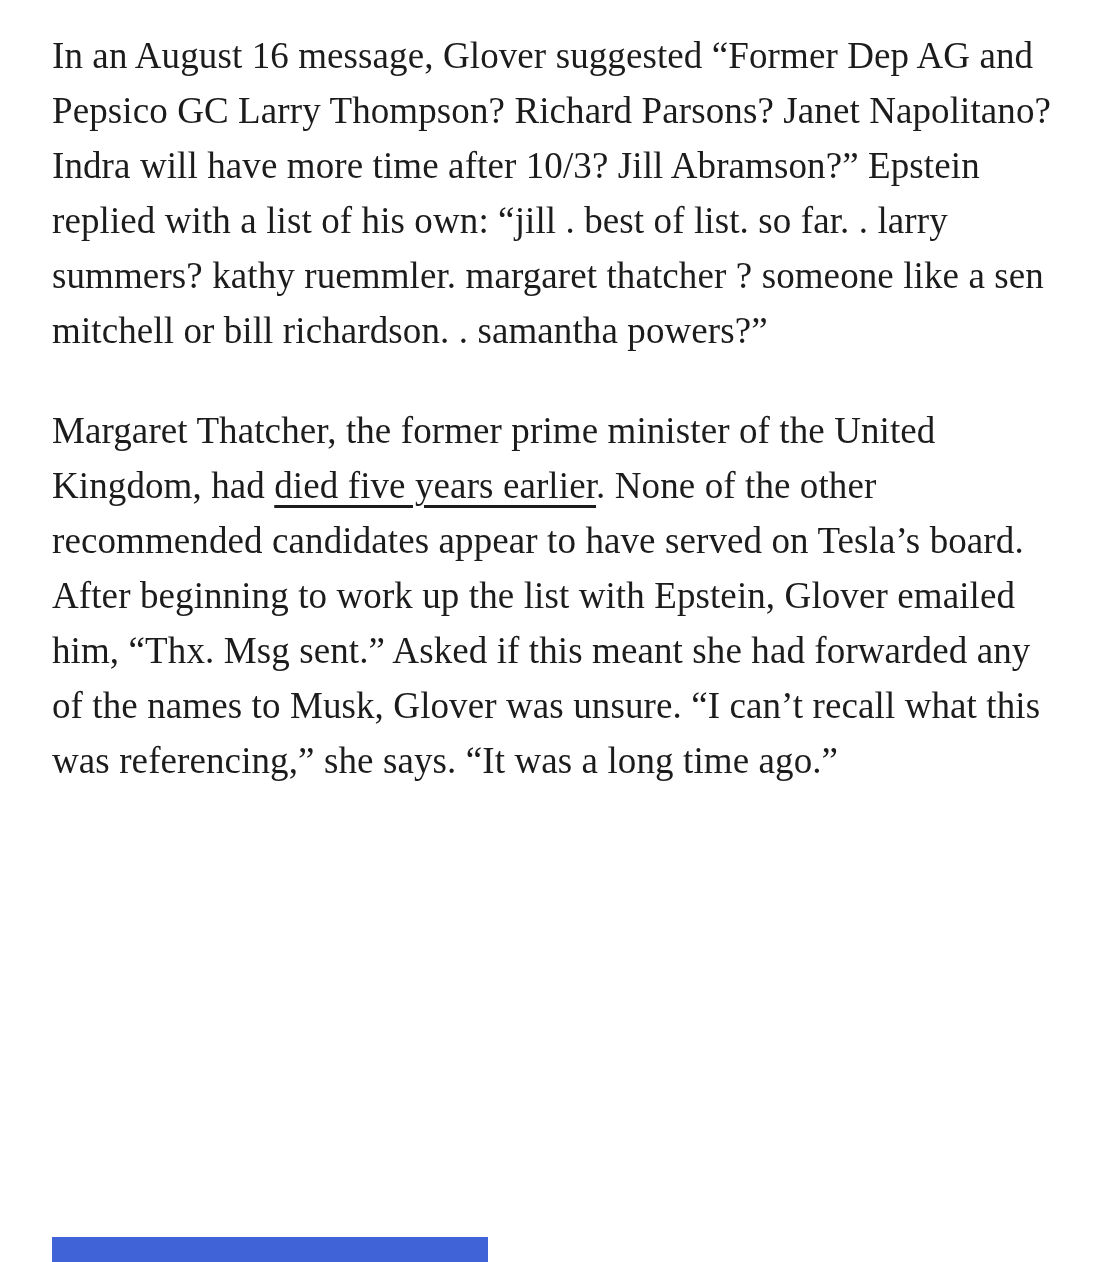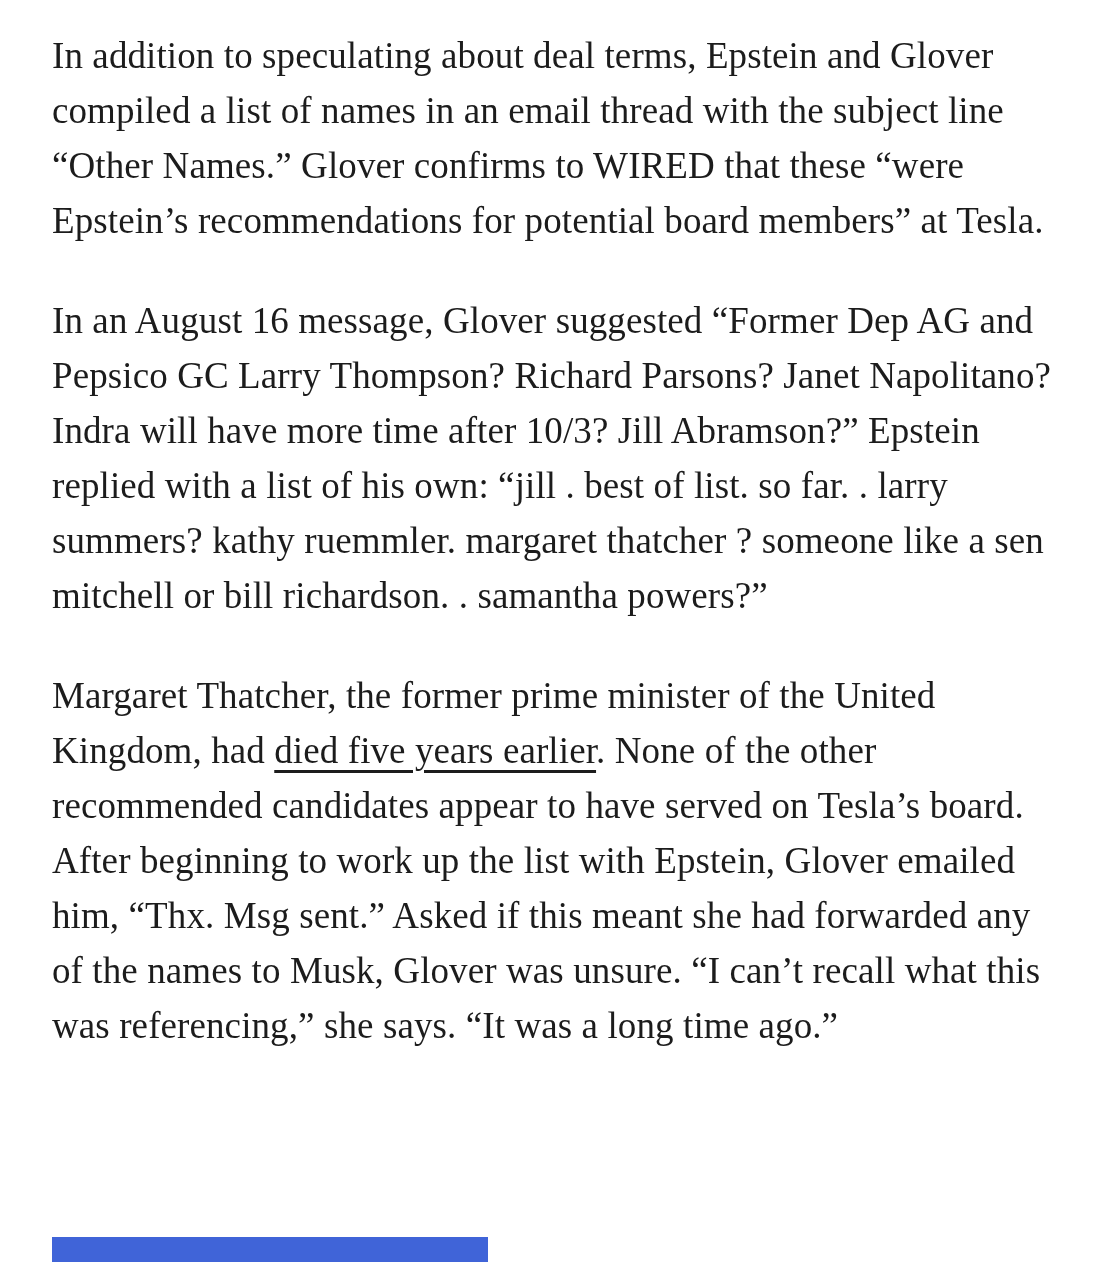--- a/index.html
+++ b/index.html
@@ -40,20 +40,19 @@
     left: 52px;
     top: 1237px;
     width: 436px;
     height: 25px;
   }
 </style>
 </head>
 <body>
 
 <main class="article-body">
-  <p>In addition to speculating about deal terms, Epstein and Glover compiled a list of names in an email thread with the subject line “Other Names.” Glover confirms to WIRED that these “were Epstein’s recommendations for potential board members” at Tesla.</p>
 
   <p>In an August 16 message, Glover suggested “Former Dep AG and Pepsico GC Larry Thompson? Richard Parsons? Janet Napolitano? Indra will have more time after 10/3? Jill Abramson?” Epstein replied with a list of his own: “jill . best of list. so far. . larry summers? kathy ruemmler. margaret thatcher ? someone like a sen mitchell or bill richardson. . samantha powers?”</p>
 
   <p><span>Margaret Thatcher, the former prime minister of the United Kingdom, had </span><a href="#">died five years earlier</a><span>. None of the other recommended candidates appear to have served on Tesla’s board. After beginning to work up the list with Epstein, Glover emailed him, “Thx. Msg sent.” Asked if this meant she had forwarded any of the names to Musk, Glover was unsure. “I can’t recall what this was referencing,” she says. “It was a long time ago.”</span></p>
 </main>
 
 <div class="partial-embed" style="background: rgb(64, 100, 216);"></div>
 
 </body></html>

